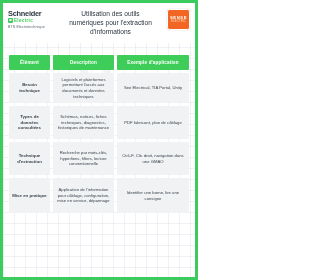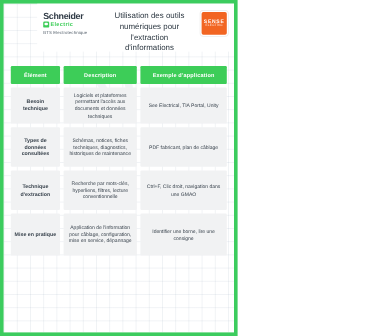--- a/index.html
+++ b/index.html
@@ -62,21 +62,20 @@
   
   .header {
     position: relative;
     display: flex;
     align-items: flex-start;
     justify-content: space-between;
     padding: 5px 5px 0 5px;
     background: #ffffff;
     height: 40px;
     box-sizing: border-box;
-    margin-left: 28px;
   }
 
   .brand {
     width: 46px;
     flex: none;
     padding-top: 2px;
   }
   .brand-name {
     font-size: 7.4px;
     font-weight: bold;

